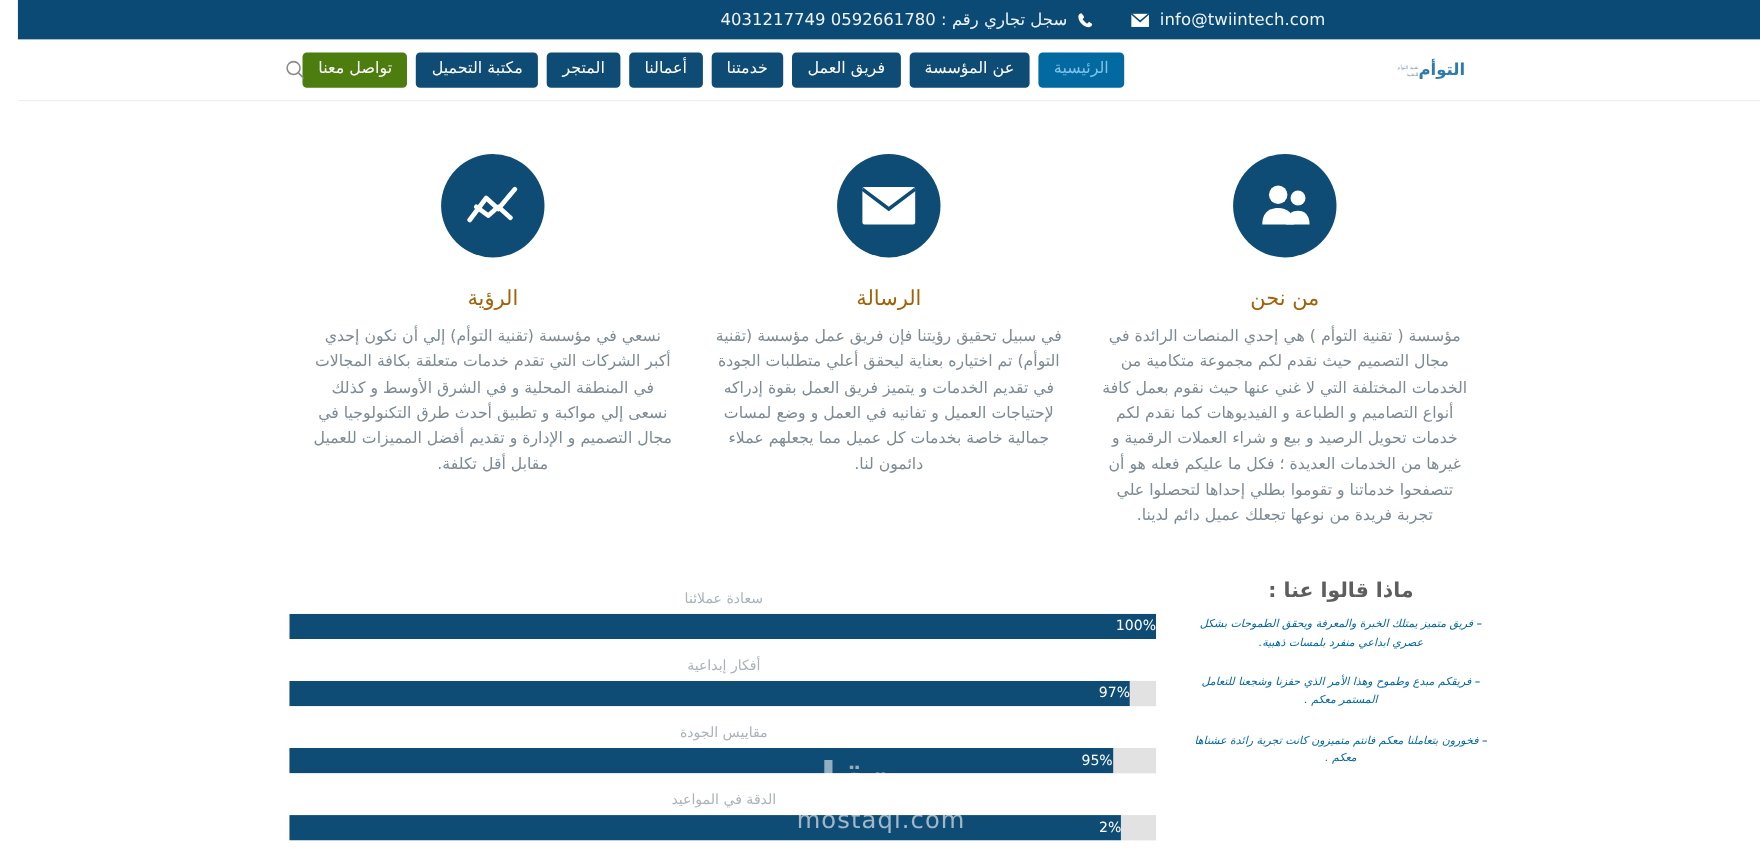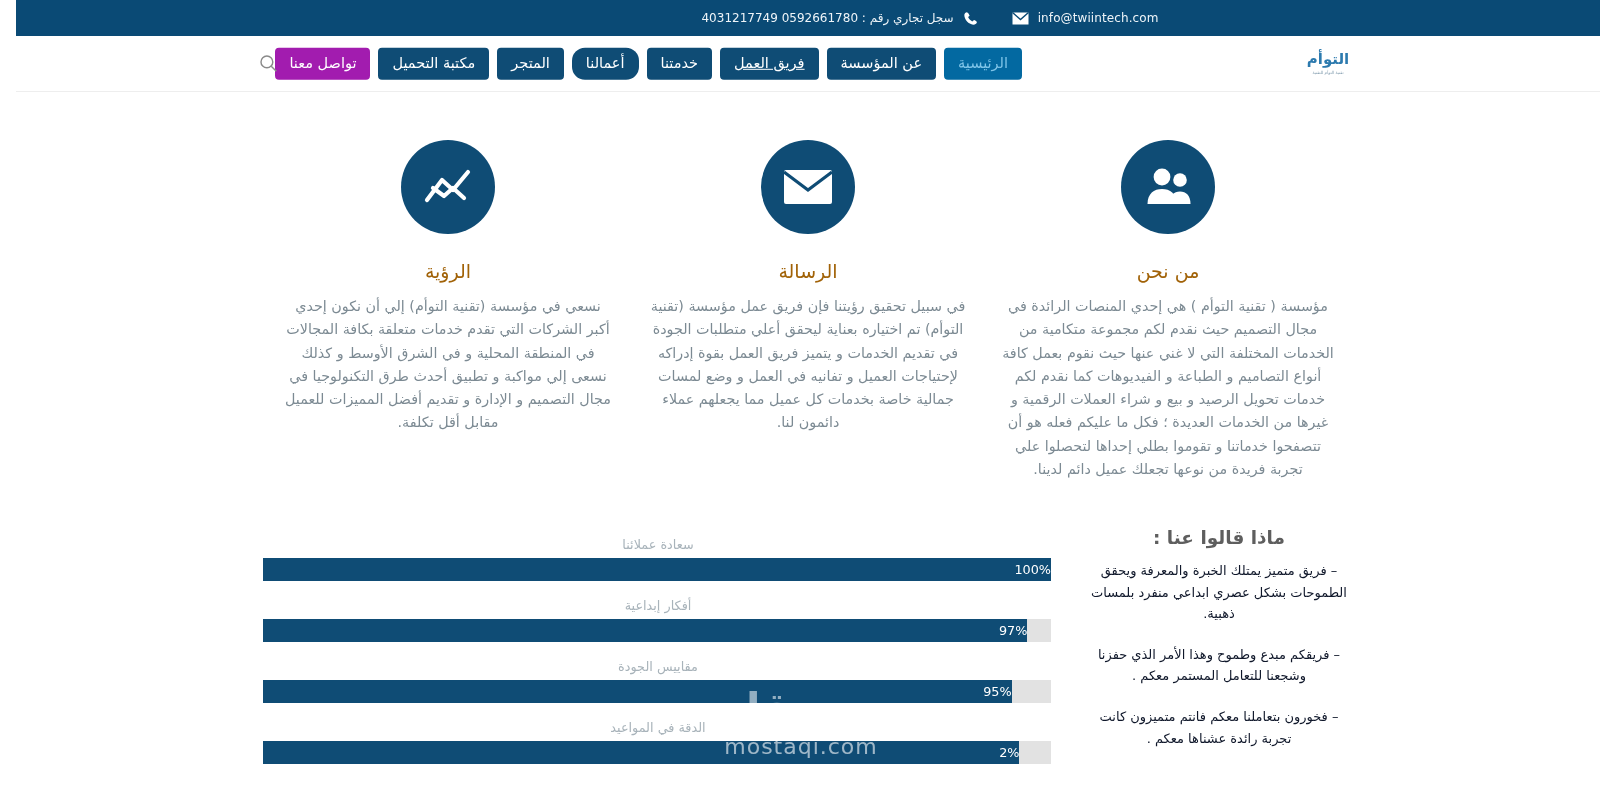--- a/index.html
+++ b/index.html
@@ -32,38 +32,38 @@
   .topbar-inner {
     display:flex;
     align-items:center;
     gap:34px;
     margin-right:auto;
     margin-left:auto;
     padding-left:264px;
   }
   .tb-item { display:flex; align-items:center; gap:9px; white-space:nowrap; letter-spacing:.1px; }
   .tb-item .glyph { display:inline-flex; align-items:center; justify-content:center; }
-  .tb-text { font-size:12px; color:#eef4f8; }
+  .tb-text { font-size:15px; color:#eef4f8; }
 
   
   .navbar {
     height:56px;
     background:#ffffff;
     border-bottom:1px solid #eeeeee;
     display:flex;
     align-items:center;
     position:relative;
   }
   .logo {
     position:absolute;
-    right:240px;
+    right:268px;
     top:50%;
     transform:translateY(-50%);
     width:64px; height:30px;
-    display:flex; flex-direction:column; align-items:center; justify-content:center;
+    display:flex; flex-direction:row; align-items:center; justify-content:center;
     opacity:.92;
   }
   .logo-word {
     font-size:15px; font-weight:bold; color:#1b6fa8;
     line-height:1; letter-spacing:-.3px;
   }
   .logo-sub {
     font-size:4.2px; color:#6f8ea3; line-height:1.4; margin-top:3px; letter-spacing:.3px;
   }
   .navmenu {
@@ -145,24 +145,25 @@
     margin-left:34px;
     text-align:center;
   }
   .t-title {
     font-size:18.5px;
     font-weight:bold;
     color:#5e5e5e;
     margin-bottom:12px;
   }
   .t-item {
-    font-size:13px;
+    font-size:10px;
     line-height:1.63;
-    color:#0f172a;
+    color:#0369a1;
     margin-bottom:20px;
+    font-style:italic;
   }
   .bars {
     width:788px;
     padding-top:10px;
   }
   .barblock { margin-bottom:17px; }
   .barlabel {
     font-size:12.8px;
     color:#a8b3ba;
     text-align:center;
@@ -254,26 +255,26 @@
   <div class="navbar">
 
     <div class="logo">
       <div class="logo-word">التوأم</div>
       <div class="logo-sub">تقنية التوأم للتقنية</div>
     </div>
 
     <div class="navmenu">
       <button class="navbtn active" style="color: rgb(127, 196, 232); background: #0369a1;">الرئيسية</button>
       <button class="navbtn" style="background: rgb(15, 76, 117);">عن المؤسسة</button>
-      <button class="navbtn" style="background: rgb(15, 76, 117); text-decoration: underline;">فريق العمل</button>
+      <button class="navbtn" style="background: rgb(15, 76, 117);">فريق العمل</button>
       <button class="navbtn" style="background: rgb(15, 76, 117);">خدمتنا</button>
-      <button class="navbtn" style="background: rgb(15, 76, 117); border-radius: 13px;">أعمالنا</button>
+      <button class="navbtn" style="background: rgb(15, 76, 117);">أعمالنا</button>
       <button class="navbtn" style="background: rgb(15, 76, 117);">المتجر</button>
       <button class="navbtn" style="background: rgb(15, 76, 117);">مكتبة التحميل</button>
-      <button class="navbtn" style="background: #a21caf;">تواصل معنا</button>
+      <button class="navbtn" style="background: #4d7c0f;">تواصل معنا</button>
     </div>
 
     <div class="searchbtn">
       <svg width="19" height="19" viewBox="0 0 20 20">
         <circle cx="8.3" cy="8.3" r="6.2" fill="none" stroke="#8a8a8a" stroke-width="1.5"></circle>
         <line x1="12.9" y1="12.9" x2="18.2" y2="18.2" stroke="#8a8a8a" stroke-width="1.5"></line>
       </svg>
     </div>
   </div>
 

